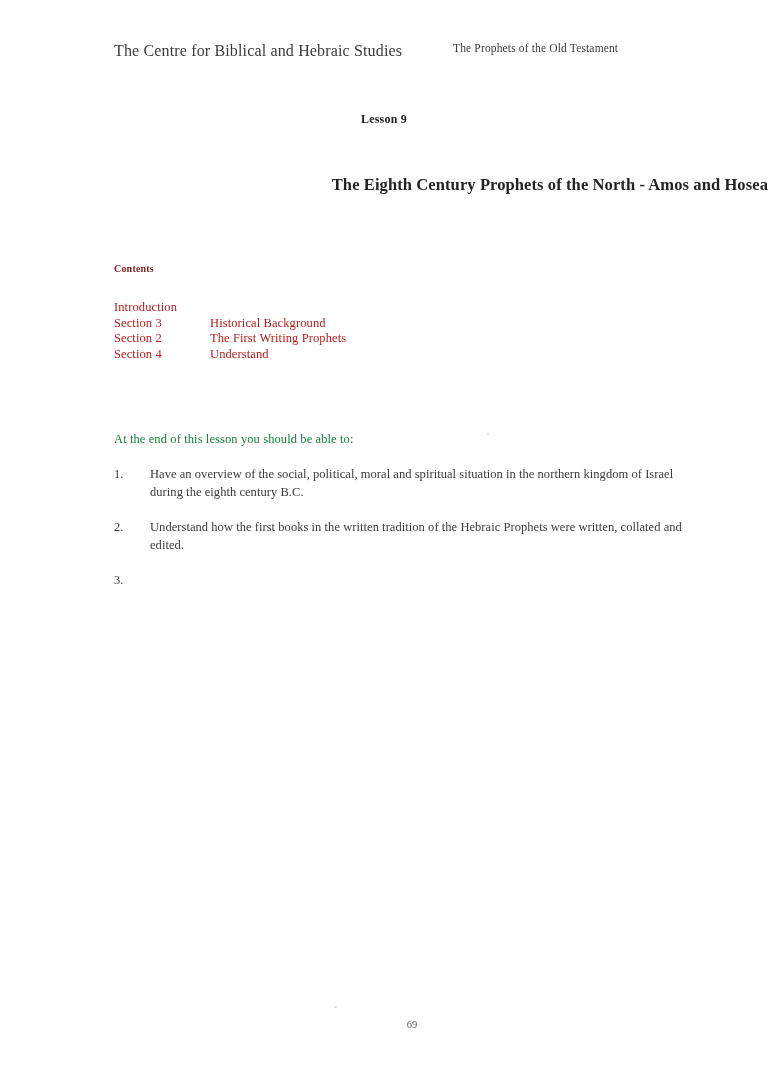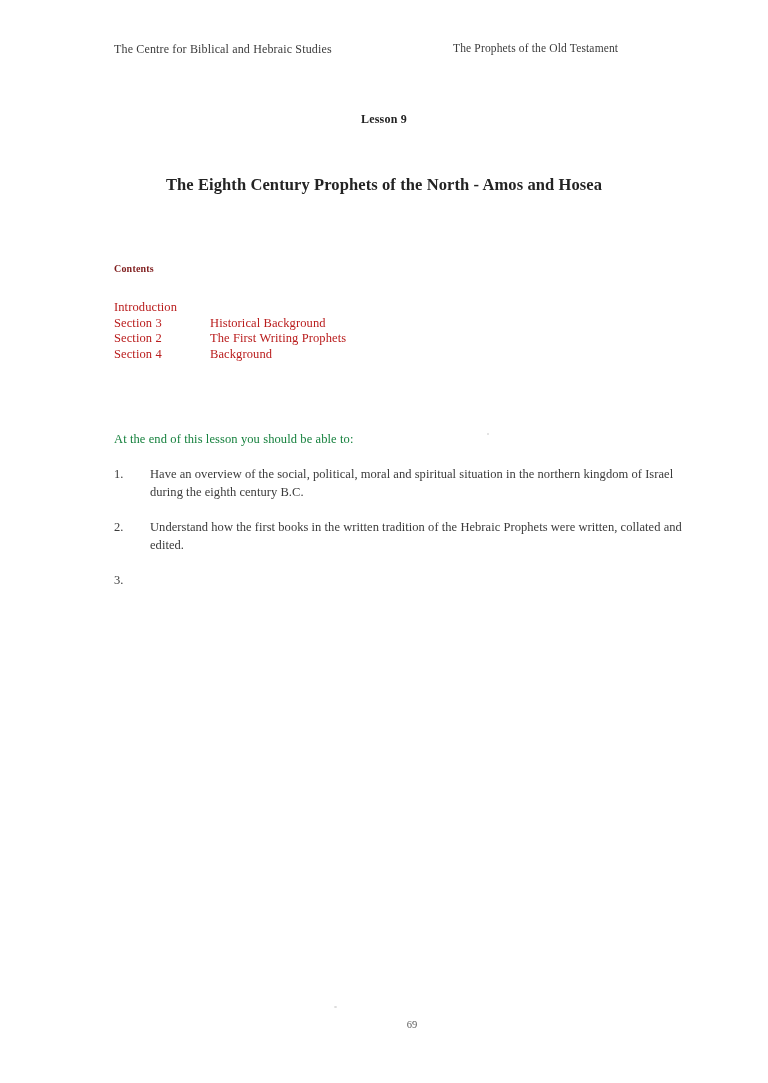--- a/index.html
+++ b/index.html
@@ -21,21 +21,21 @@
     position: absolute;
     left: 114px;
     top: 42px;
     width: 540px;
     height: 18px;
   }
   .hdr-left {
     position: absolute;
     left: 0;
     top: 0;
-    font-size: 12px;
+    font-size: 16px;
     color: #3b3b3b;
     letter-spacing: 0.15px;
     white-space: nowrap;
   }
   .hdr-right {
     position: absolute;
     left: 339px;
     top: 0;
     font-size: 11.5px;
     color: #3b3b3b;
@@ -52,21 +52,21 @@
     font-size: 12px;
     font-weight: bold;
     color: #232323;
     letter-spacing: 0.2px;
   }
   #lesson-title {
     position: absolute;
     left: 0;
     top: 175px;
     width: 768px;
-    text-align: center;
+    text-align: right;
     font-size: 16.5px;
     font-weight: bold;
     color: #232323;
     letter-spacing: 0.1px;
   }
   
   #contents-heading {
     position: absolute;
     left: 114px;
     top: 263px;
@@ -170,21 +170,21 @@
     <div class="contents-row">
       <span class="contents-label">Section 3</span>
       <span class="contents-desc">Historical Background</span>
     </div>
     <div class="contents-row">
       <span class="contents-label">Section 2</span>
       <span class="contents-desc">The First Writing Prophets</span>
     </div>
     <div class="contents-row">
       <span class="contents-label">Section 4</span>
-      <span class="contents-desc">Background</span>
+      <span class="contents-desc">Understand</span>
     </div>
   </div>
 
   <div id="objectives-intro">At the end of this lesson you should be able to:</div>
 
   <div id="objectives-list">
     <div class="objective">
       <span class="num">1.</span>
       <span>Have an overview of the social, political, moral and spiritual situation in the northern kingdom of Israel during the eighth century B.C.</span>
     </div>

